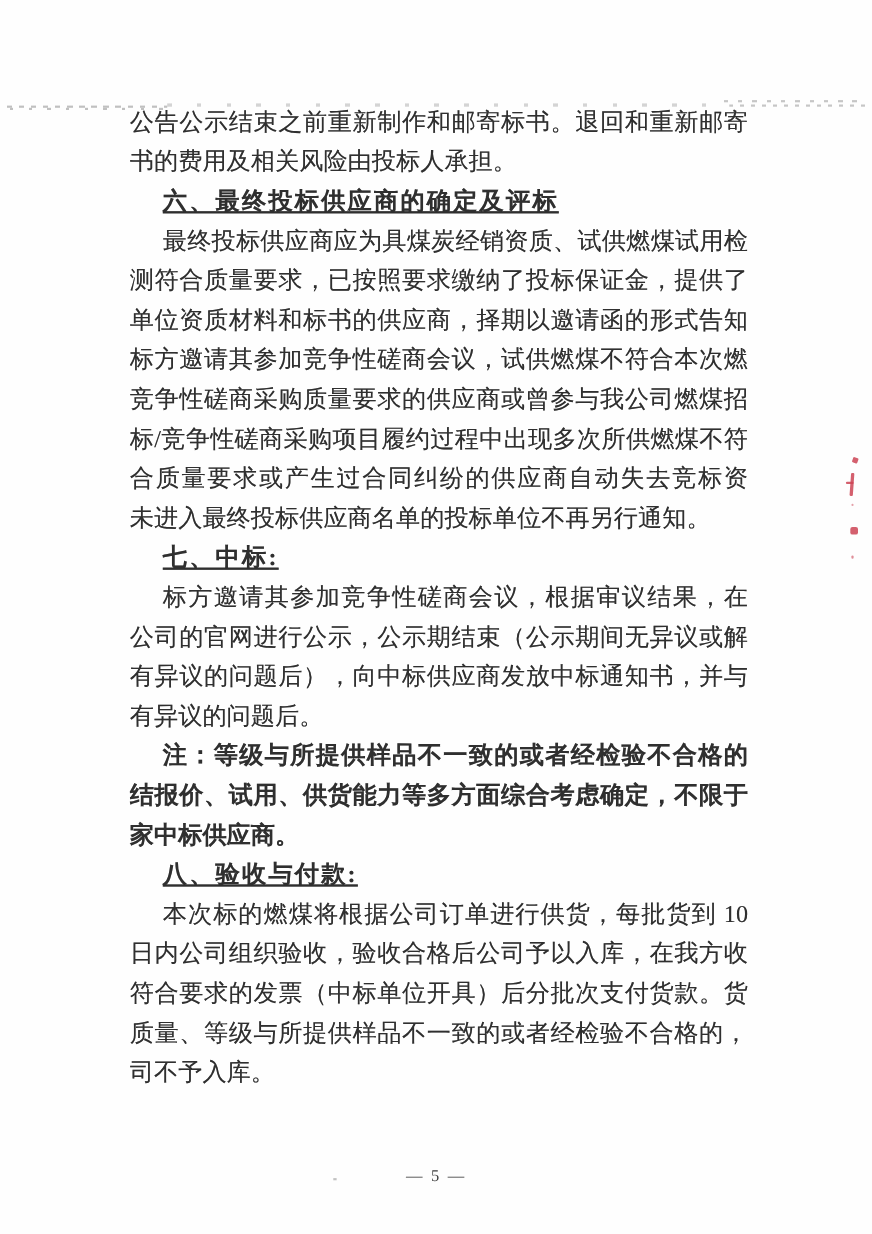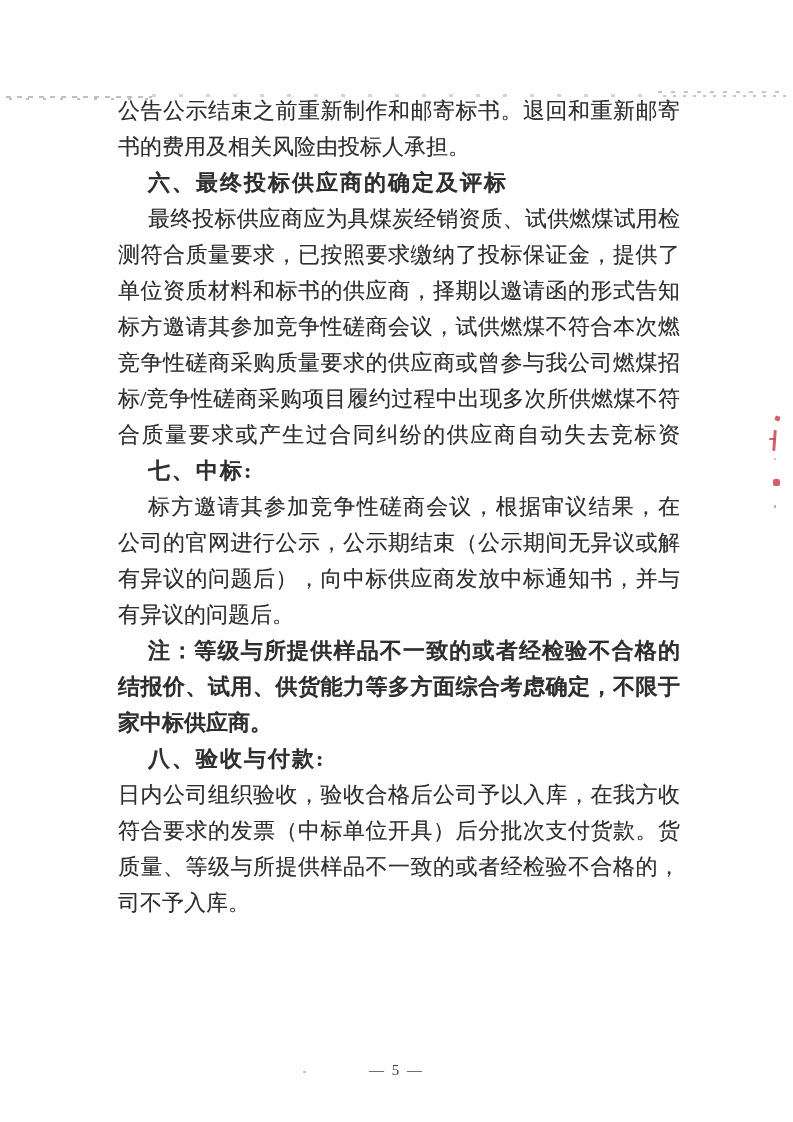--- a/index.html
+++ b/index.html
@@ -16,21 +16,21 @@
     position:absolute;left:118px;top:93px;width:562px;
     color:#2f2f2f;
   }
   .ln{
     height:36px;line-height:36px;font-size:22px;
     white-space:nowrap;
     text-shadow:0 0 .5px rgba(40,40,40,.45);
   }
   .fill{white-space:normal;text-align:justify;text-align-last:justify;height:36px;overflow:hidden;}
   .indent{text-indent:30px;}
-  .head{font-weight:bold;letter-spacing:2px;}
+  .head{font-weight:bold;letter-spacing:2px;text-decoration:underline;}
   .bold{font-weight:bold;}
   
   .footer{
     position:absolute;left:0;top:1060px;width:793px;
     text-align:center;font-size:15px;line-height:20px;
     color:#3c3c3c;letter-spacing:2px;
   }
   
   .noise{position:absolute;pointer-events:none;}
   .noise-left{
@@ -76,29 +76,31 @@
     <div class="ln fill">公告公示结束之前重新制作和邮寄标书。退回和重新邮寄标</div>
     <div class="ln">书的费用及相关风险由投标人承担。</div>
     <div class="ln indent head">六、最终投标供应商的确定及评标</div>
     <div class="ln indent fill">最终投标供应商应为具煤炭经销资质、试供燃煤试用检</div>
     <div class="ln fill">测符合质量要求，已按照要求缴纳了投标保证金，提供了本</div>
     <div class="ln fill">单位资质材料和标书的供应商，择期以邀请函的形式告知投</div>
     <div class="ln fill">标方邀请其参加竞争性磋商会议，试供燃煤不符合本次燃煤</div>
     <div class="ln fill">竞争性磋商采购质量要求的供应商或曾参与我公司燃煤招</div>
     <div class="ln fill">标/竞争性磋商采购项目履约过程中出现多次所供燃煤不符</div>
     <div class="ln fill">合质量要求或产生过合同纠纷的供应商自动失去竞标资格。</div>
+    <div class="ln">未进入最终投标供应商名单的投标单位不再另行通知。</div>
     <div class="ln indent head">七、中标:</div>
     <div class="ln indent fill">标方邀请其参加竞争性磋商会议，根据审议结果，在</div>
     <div class="ln fill">公司的官网进行公示，公示期结束（公示期间无异议或解决</div>
     <div class="ln fill">有异议的问题后），向中标供应商发放中标通知书，并与之</div>
     <div class="ln">有异议的问题后。</div>
     <div class="ln indent bold fill">注：等级与所提供样品不一致的或者经检验不合格的</div>
     <div class="ln bold fill">结报价、试用、供货能力等多方面综合考虑确定，不限于一</div>
     <div class="ln bold">家中标供应商。</div>
     <div class="ln indent head">八、验收与付款:</div>
+    <div class="ln indent fill">本次标的燃煤将根据公司订单进行供货，每批货到 10</div>
     <div class="ln fill">日内公司组织验收，验收合格后公司予以入库，在我方收到</div>
     <div class="ln fill">符合要求的发票（中标单位开具）后分批次支付货款。货物</div>
     <div class="ln fill">质量、等级与所提供样品不一致的或者经检验不合格的，公</div>
     <div class="ln">司不予入库。</div>
   </div>
 
   <div class="footer">— 5 —</div>
 
 </div>
 

